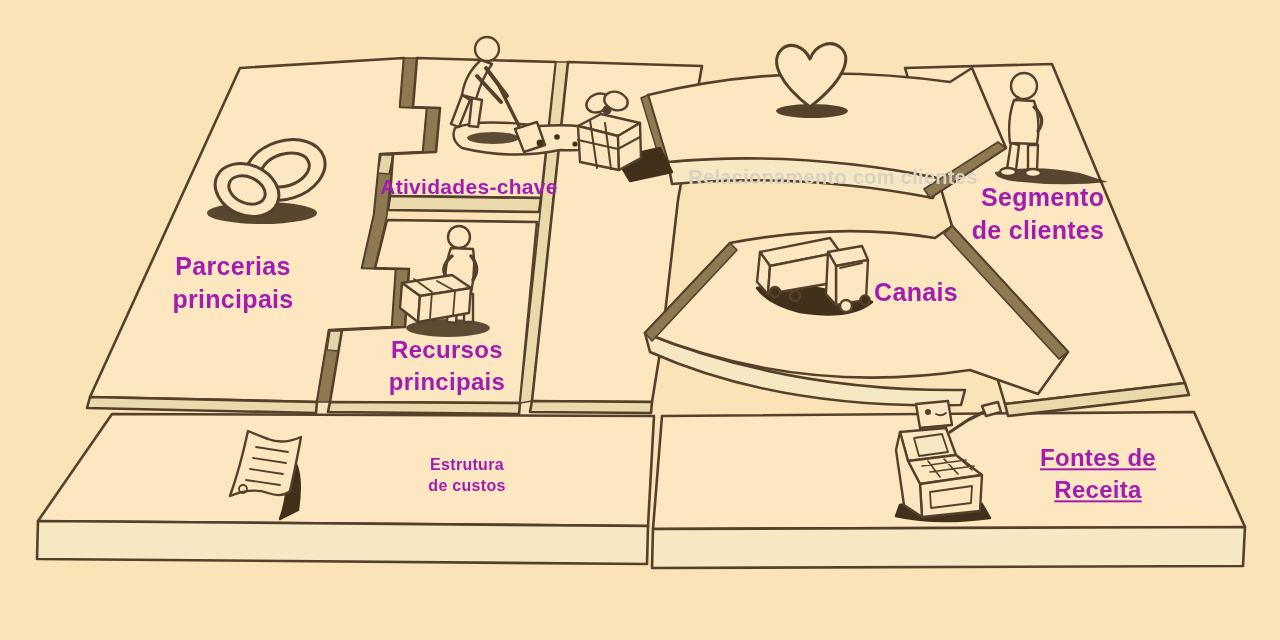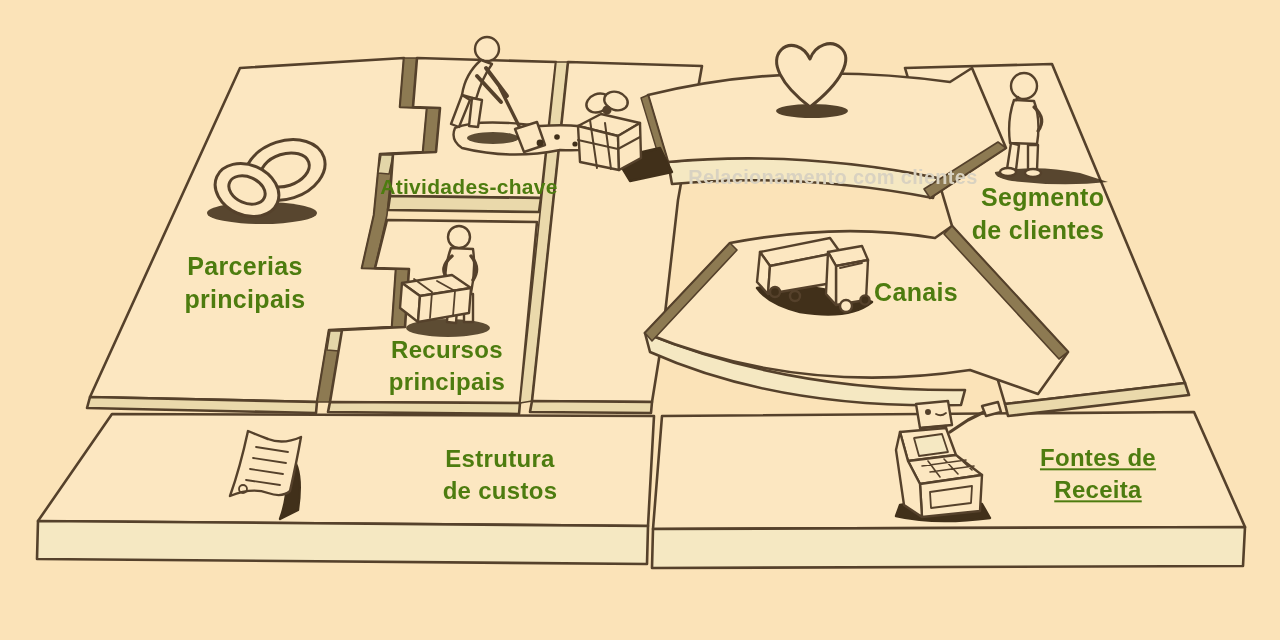--- a/index.html
+++ b/index.html
@@ -2,33 +2,33 @@
 <html><head>
 <meta charset="utf-8">
 <style>
   html,body{margin:0;padding:0;background:#fbe3b8;}
   .stage{
     position:relative;width:1280px;height:640px;overflow:hidden;
     background:#fbe3b8;font-family:"Liberation Sans",sans-serif;
   }
   .stage svg{position:absolute;left:0;top:0;width:1280px;height:640px;}
   .label{
-    position:absolute;font-weight:700;color:#4d7c0f;
+    position:absolute;font-weight:700;color:#a21caf;
     white-space:pre-line;text-align:center;line-height:1.32;
     transform:translate(-50%,-50%);letter-spacing:.3px;
     font-family:"Liberation Sans",sans-serif;
   }
-  .l-parcerias{left:233px;top:283px;font-size:25px;margin-left:12px;}
+  .l-parcerias{left:233px;top:283px;font-size:25px;}
   .l-atividades{left:469px;top:187px;font-size:21px;}
   .l-recursos{left:447px;top:366px;font-size:24px;text-align:center;}
   .l-proposta{left:565px;top:213px;font-size:25px;text-align:left;transform:translate(0,-50%);}
   .l-relacionamento{left:833px;top:129px;font-size:20px;color:#d9d2c1;margin-top:48px;}
   .l-canais{left:916px;top:292px;font-size:25px;}
   .l-segmento{left:1038px;top:214px;font-size:25px;text-align:right;}
-  .l-custos{left:467px;top:475px;font-size:24px;margin-left:33px;}
+  .l-custos{left:467px;top:475px;font-size:16px;}
   .l-receita{left:1098px;top:474px;font-size:24px;text-decoration:underline;}
 </style>
 </head>
 <body>
 
 <div class="stage">
 
 <svg viewBox="0 0 1280 640">
   <g fill="#fce7c1" stroke="#55412b" stroke-width="2.6" stroke-linejoin="round" stroke-linecap="round">
 

